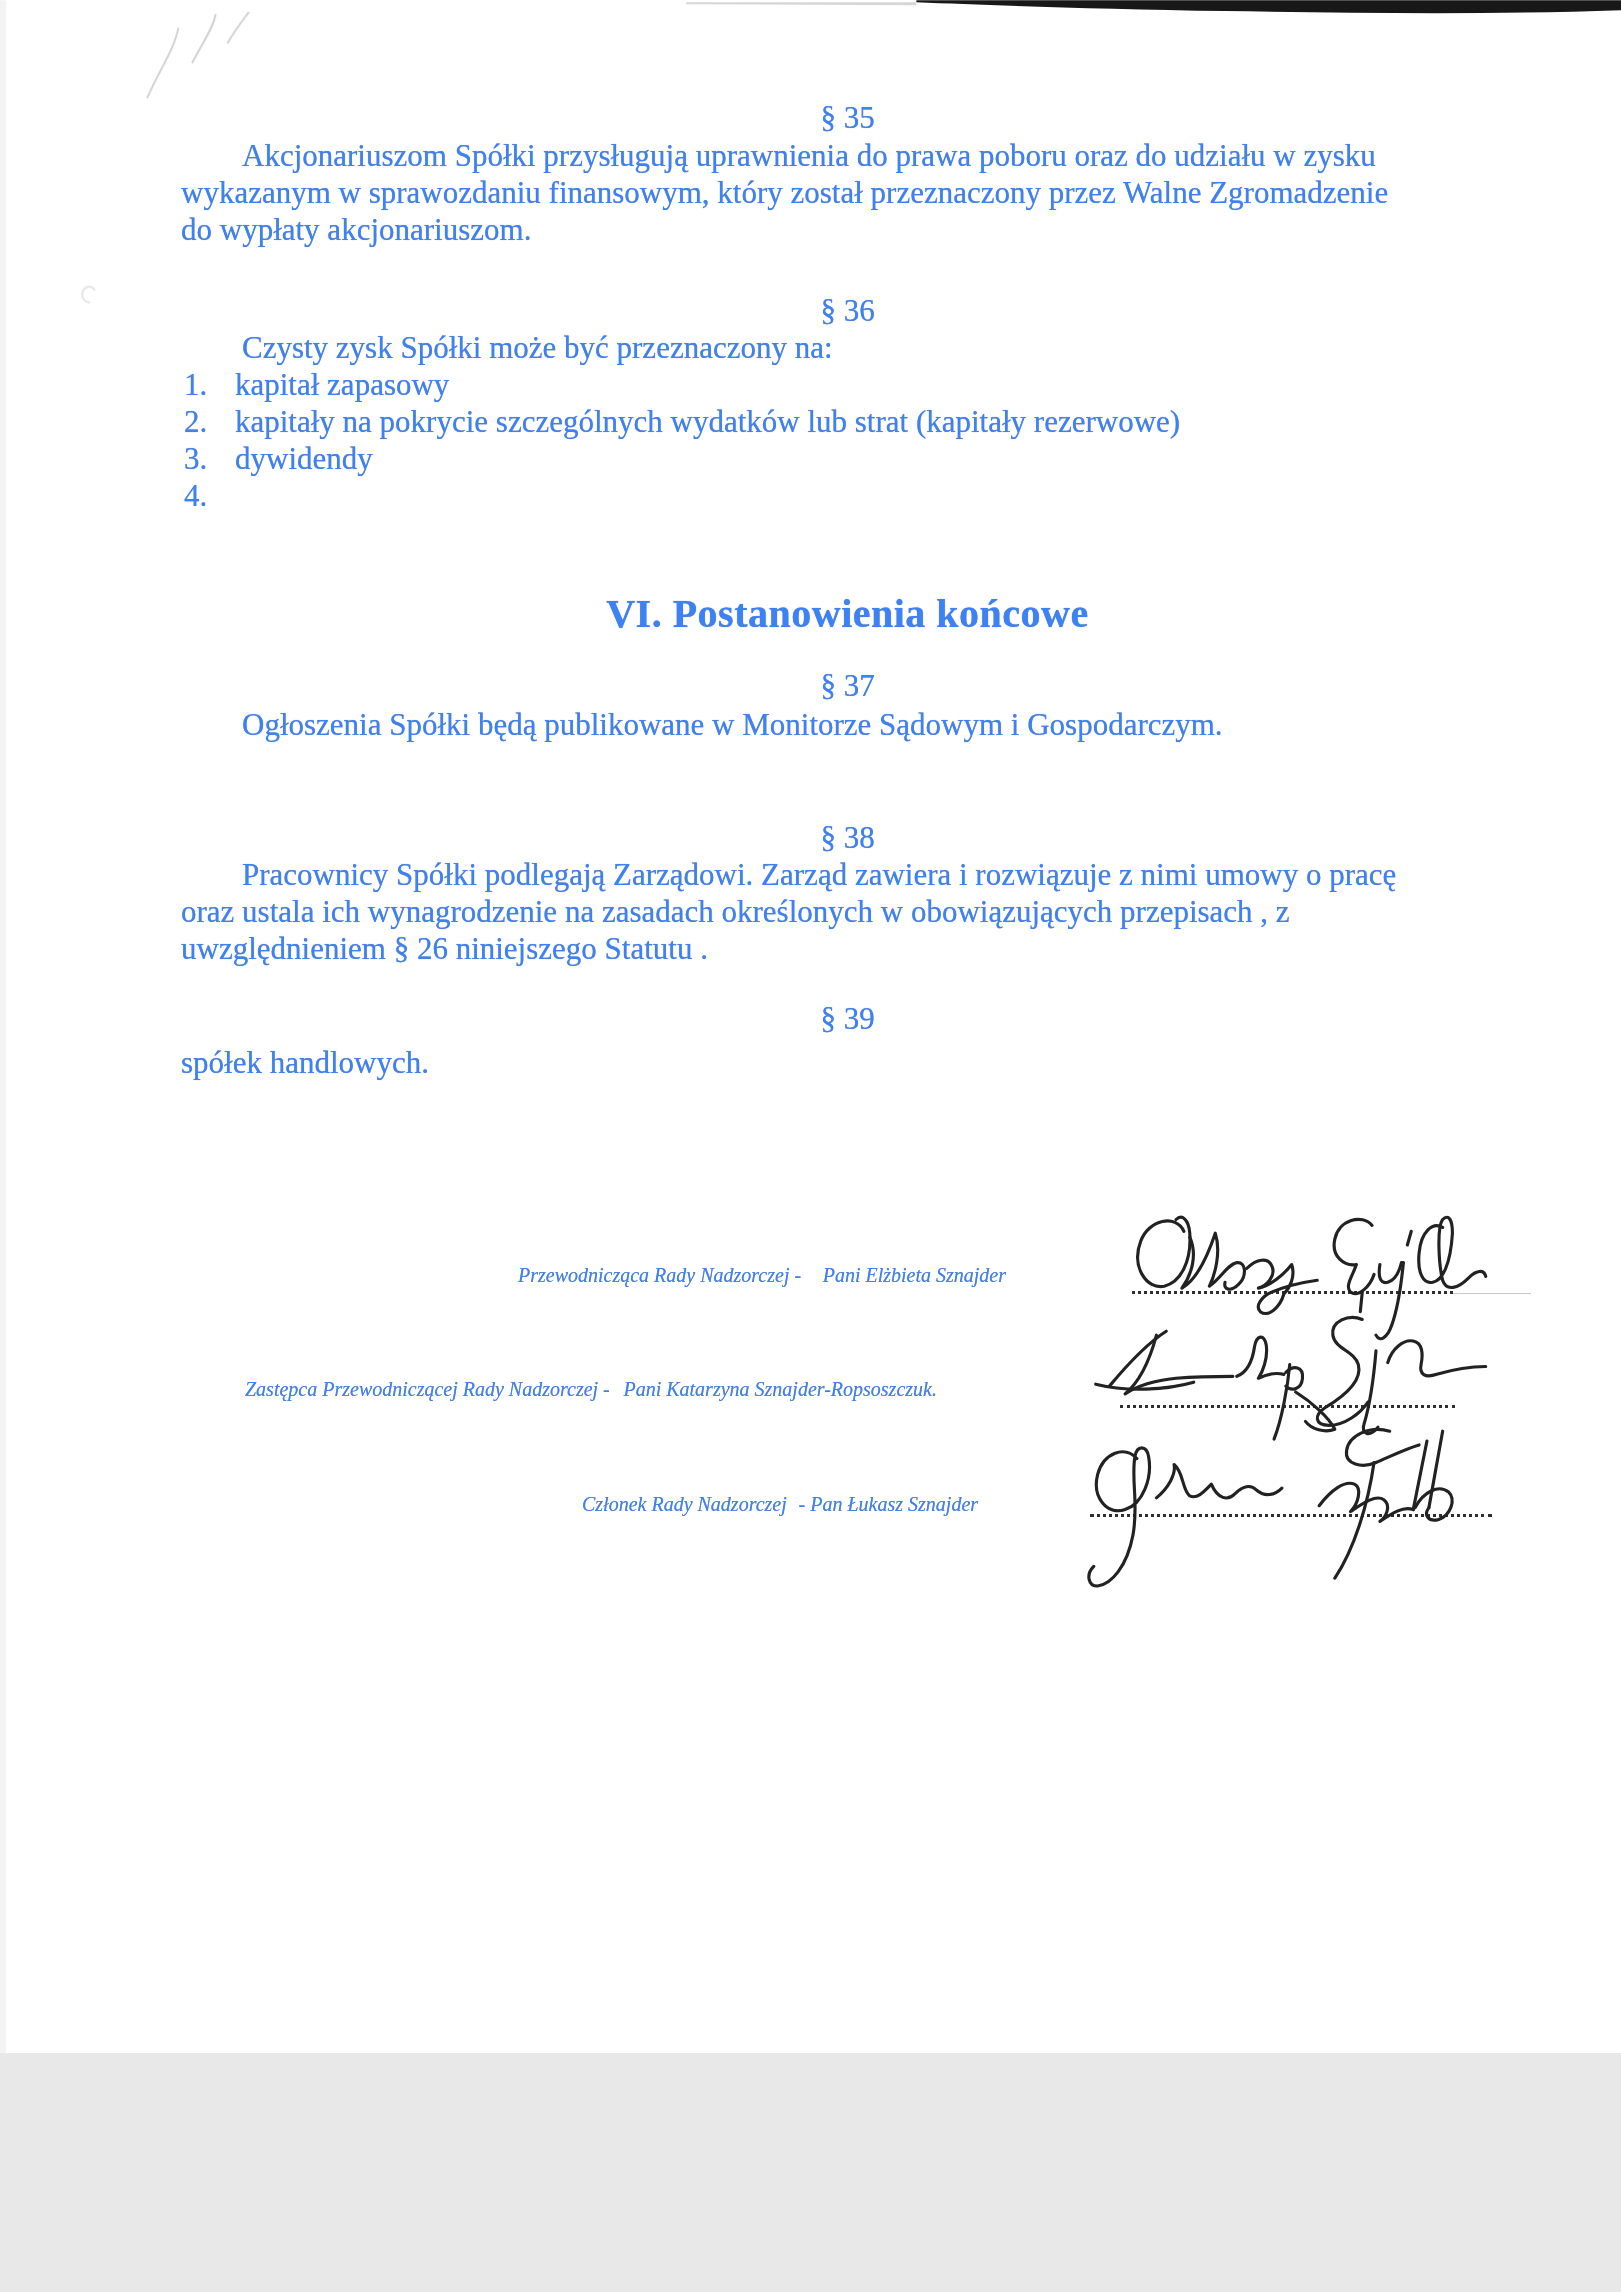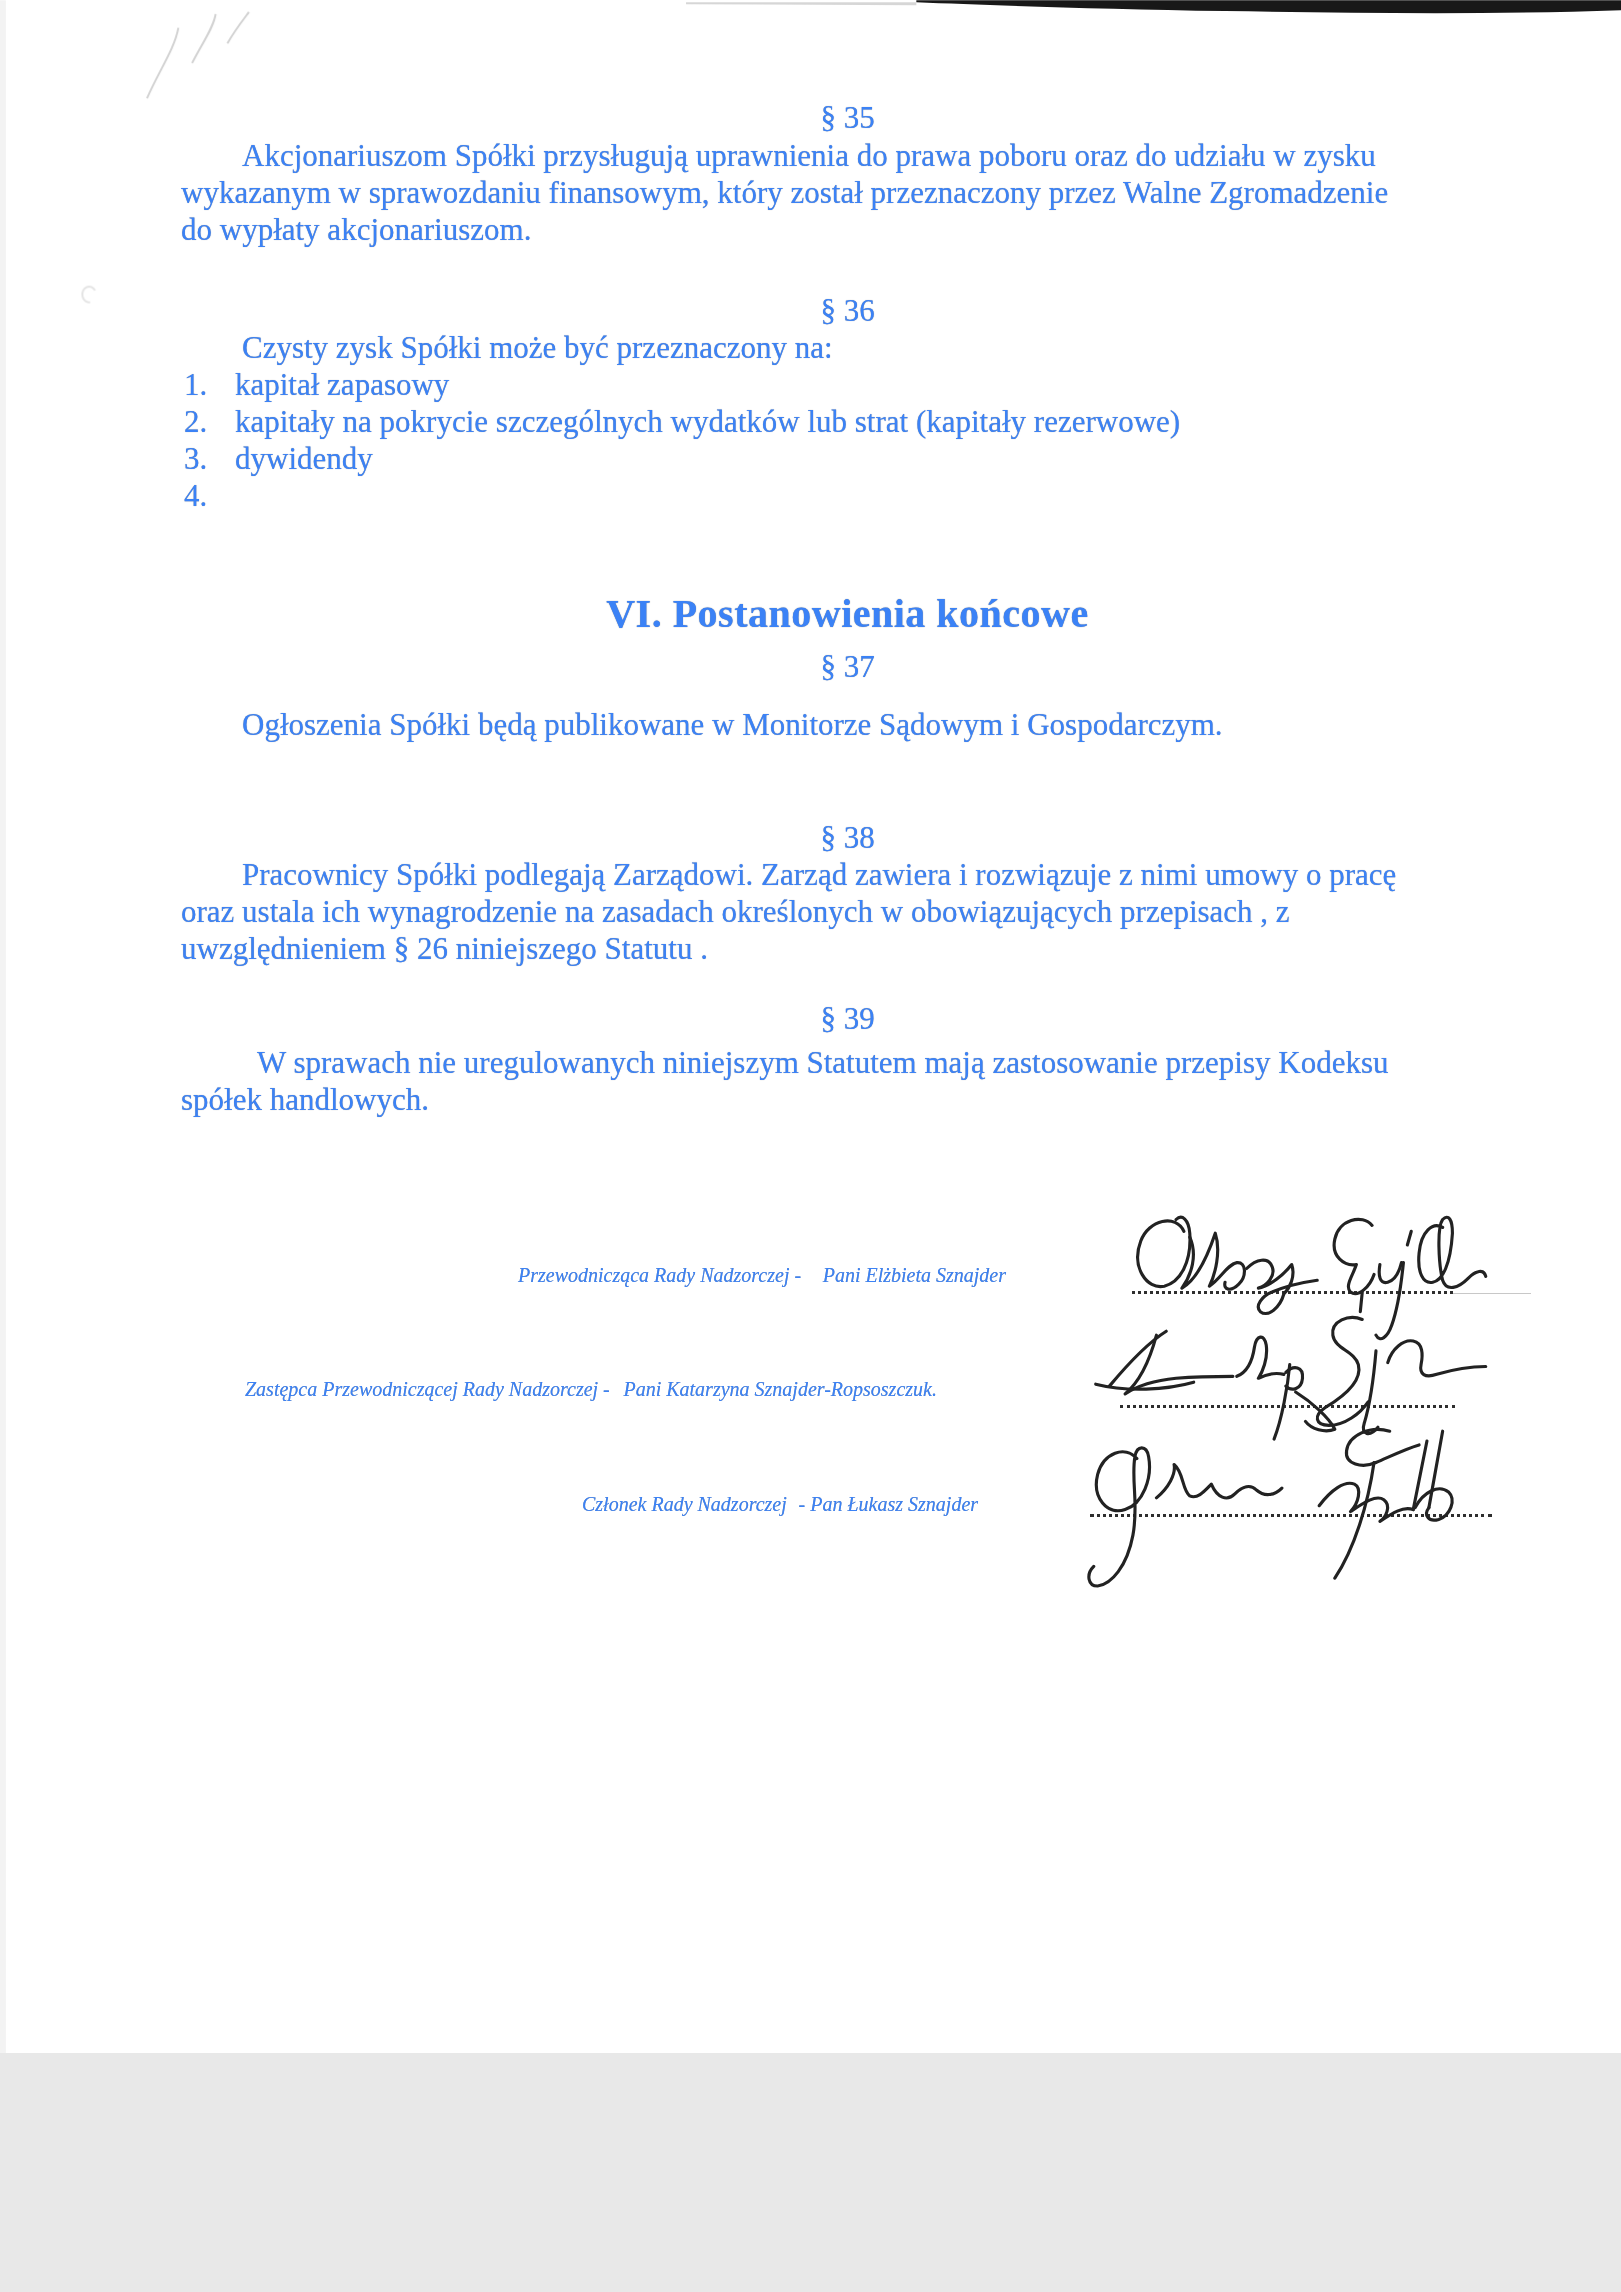--- a/index.html
+++ b/index.html
@@ -64,33 +64,32 @@
         <span class="num">3.</span>
         <span>dywidendy</span>
       </div>
       <div class="li">
         <span class="num">4.</span>
       </div>
     </div>
 
     <div class="abs chapter" style="top:594px;">VI. Postanowienia końcowe</div>
 
-    <div class="abs mark" style="top:648px;text-align:center;">§ 37</div>
+    <div class="abs mark" style="top:667px;text-align:center;">§ 37</div>
     <div class="abs txtline indent1" style="top:706px;left:181px;">Ogłoszenia Spółki będą publikowane w Monitorze Sądowym i Gospodarczym.</div>
 
     <div class="abs mark" style="top:819px;">§ 38</div>
     <div class="abs block" style="top:856px;left:181px;width:1338px;">
       <div class="txtline indent1">Pracownicy Spółki podlegają Zarządowi. Zarząd zawiera i rozwiązuje z nimi umowy o pracę</div>
       <div class="txtline">oraz ustala ich wynagrodzenie na zasadach określonych w obowiązujących przepisach , z</div>
       <div class="txtline">uwzględnieniem  § 26 niniejszego Statutu .</div>
     </div>
 
     <div class="abs mark" style="top:1000px;">§ 39</div>
     <div class="abs block" style="top:1044px;left:181px;width:1338px;">
-      <div class="txtline indent2">W sprawach nie uregulowanych niniejszym Statutem mają zastosowanie przepisy Kodeksu</div>
       <div class="txtline">spółek handlowych.</div>
     </div>
 
     <div class="abs sig-label" style="top:1261px;left:518px;">
       <span>Przewodnicząca Rady Nadzorczej -</span><span class="nm" style="margin-left:21.6px;">Pani Elżbieta Sznajder</span>
     </div>
     <div class="abs dotline" style="top:1291px;left:1132px;width:321px;"></div>
     <div class="abs thinline" style="top:1293px;left:1453px;width:78px;"></div>
 
     <div class="abs sig-label" style="top:1375px;left:245px;">

